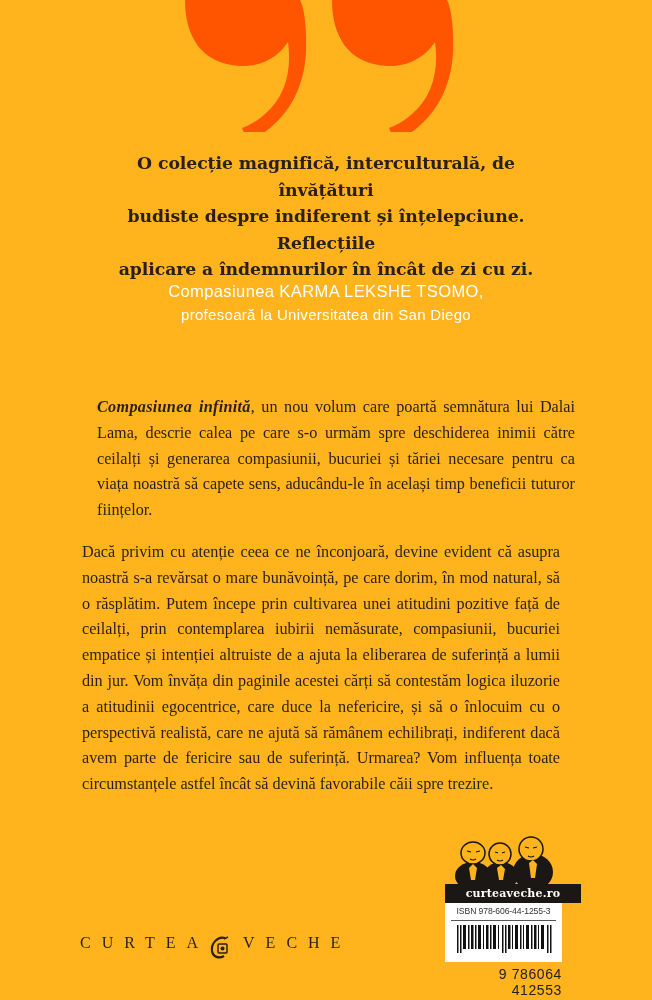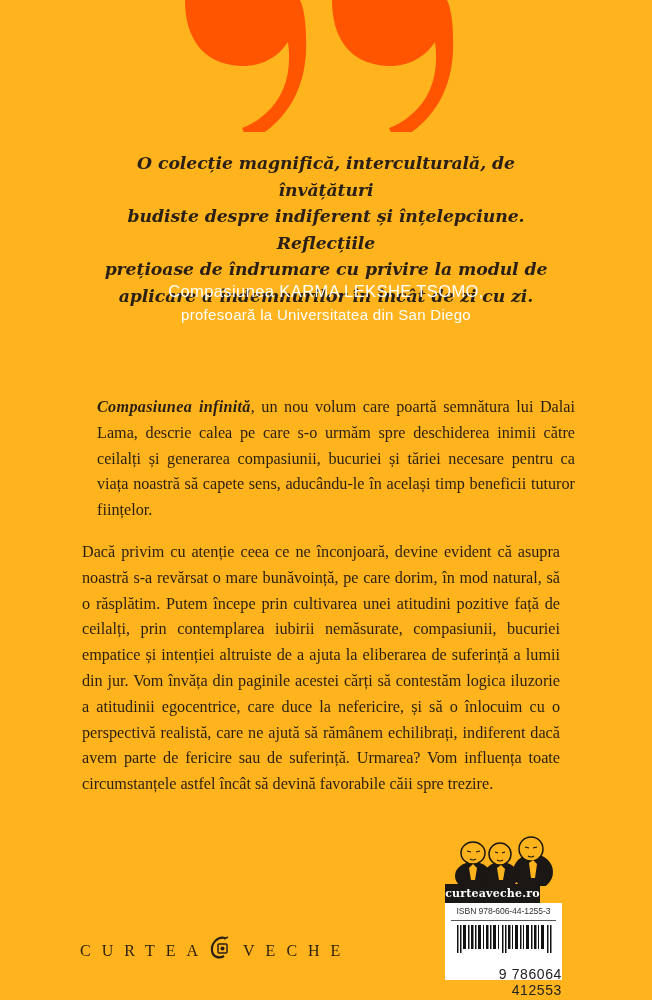--- a/index.html
+++ b/index.html
@@ -10,21 +10,21 @@
     font-family: "Liberation Serif", serif;
     color: #2a1f14;
   }
   .quote-marks {
     position: absolute; left: 180px; top: -8px; width: 290px; height: 140px;
   }
   .endorsement {
     position: absolute; left: 92px; top: 150px; width: 468px;
     text-align: center;
     font-family: "DejaVu Serif", serif;
-    font-style: italic; font-weight: bold;
+    font-weight: bold;
     font-size: 17.3px; line-height: 26.5px;
     color: #2b2015;
     letter-spacing: -0.1px;
   }
   .attribution {
     position: absolute; left: 60px; top: 278px; width: 532px;
     text-align: center;
     font-family: "Liberation Sans", sans-serif;
     color: #ffffff;
   }
@@ -35,37 +35,37 @@
     font-family: "Liberation Serif", serif;
     font-size: 16.2px; line-height: 25.8px;
     text-align: justify;
     color: #2a1f14;
   }
   .p1 { top: 380px; }
   .p2 { top: 540px; }
   .body-para em { font-style: italic; font-weight: bold; letter-spacing: 0.3px; }
   .publisher-logo {
     position: absolute; left: 80px; top: 934px;
-    display: flex; align-items: flex-end;
+    display: flex; align-items: flex-start;
     font-family: "Liberation Serif", serif;
     font-size: 16px; letter-spacing: 11px; color: #2a1f14;
   }
   .publisher-logo .mark { width: 22px; height: 26px; margin: 0 12px 0 0; }
   .isbn-box {
     position: absolute; left: 445px; top: 836px; width: 117px; height: 130px;
   }
   .monks { position: absolute; left: 8px; top: 0; width: 102px; height: 50px; }
   .site-band {
-    position: absolute; left: 0; top: 48px; width: 95px; height: 19px;
+    position: absolute; left: 0; top: 48px; width: 136px; height: 19px;
     background: #1a1714; color: #fff;
     font-family: "DejaVu Serif", serif; font-weight: bold;
     font-size: 11px; line-height: 19px; text-align: center; letter-spacing: 0.2px;
   }
   .barcode-area {
-    position: absolute; left: 0; top: 67px; width: 117px; height: 77px;
+    position: absolute; left: 0; top: 67px; width: 117px; height: 59px;
     background: #ffffff;
   }
   .isbn-text {
     position: absolute; left: 0; top: 3px; width: 117px; text-align: center;
     font-family: "Liberation Sans", sans-serif; font-size: 8.6px; color: #333;
     letter-spacing: -0.1px;
   }
   .isbn-rule { position: absolute; left: 6px; top: 17px; width: 105px; height: 1px; background: #555; }
   .bars { position: absolute; left: 12px; top: 22px; width: 95px; height: 28px; }
   .barcode-digits {
@@ -80,21 +80,20 @@
 <svg class="quote-marks" viewBox="0 0 290 140">
   <g fill="#FF5500">
     <path d="M5 8 C5 45 22 72 60 74 C85 75 100 62 108 50 C112 80 105 105 85 122 C75 131 67 134 62 136 L68 150 C105 132 124 100 126 60 C127 35 124 15 120 8 Z"></path>
     <path d="M152 8 C152 45 169 72 207 74 C232 75 247 62 255 50 C259 80 252 105 232 122 C222 131 214 134 209 136 L215 150 C252 132 271 100 273 60 C274 35 271 15 267 8 Z"></path>
   </g>
 </svg>
 
 <div class="endorsement">
   <div>O colecție magnifică, interculturală, de învățături</div>
   <div>budiste despre indiferent și înțelepciune. Reflecțiile</div>
-  <div>prețioase de îndrumare cu privire la modul de</div>
   <div>aplicare a îndemnurilor în încât de zi cu zi.</div>
 </div>
 
 <div class="attribution">
   <div class="name">Compasiunea KARMA LEKSHE TSOMO,</div>
   <div class="role">profesoară la Universitatea din San Diego</div>
 </div>
 
 <p class="body-para p1" style="margin:15px"><em>Compasiunea infinită</em><span>, un nou volum care poartă semnătura lui Dalai Lama, descrie calea pe care s-o urmăm spre deschiderea inimii către ceilalți și generarea compasiunii, bucuriei și tăriei necesare pentru ca viața noastră să capete sens, aducându-le în același timp beneficii tuturor ființelor.</span></p>
 

